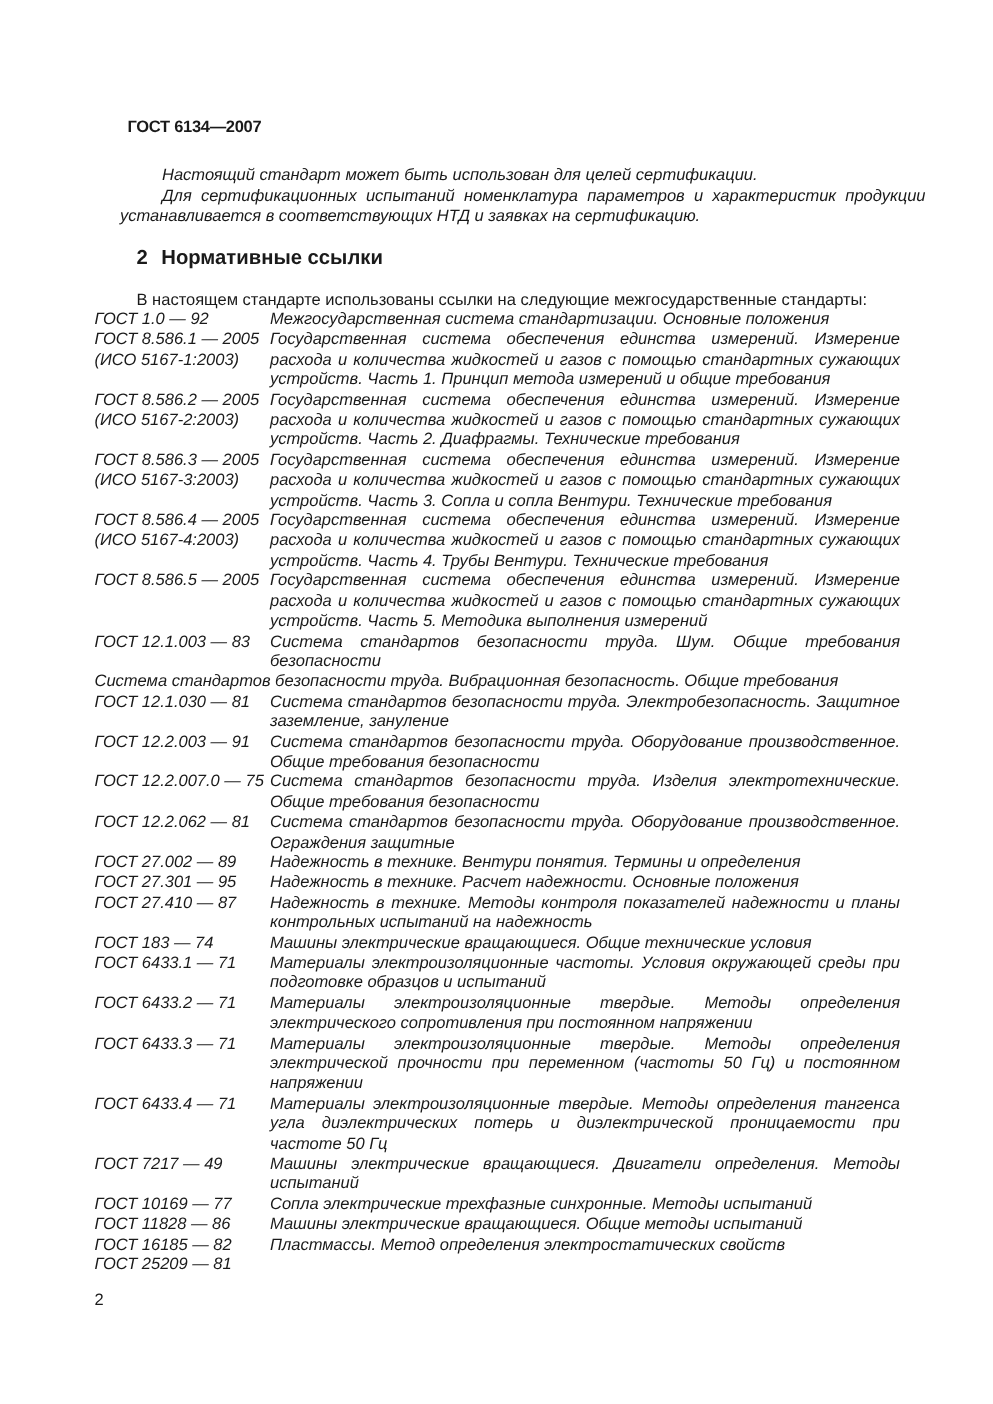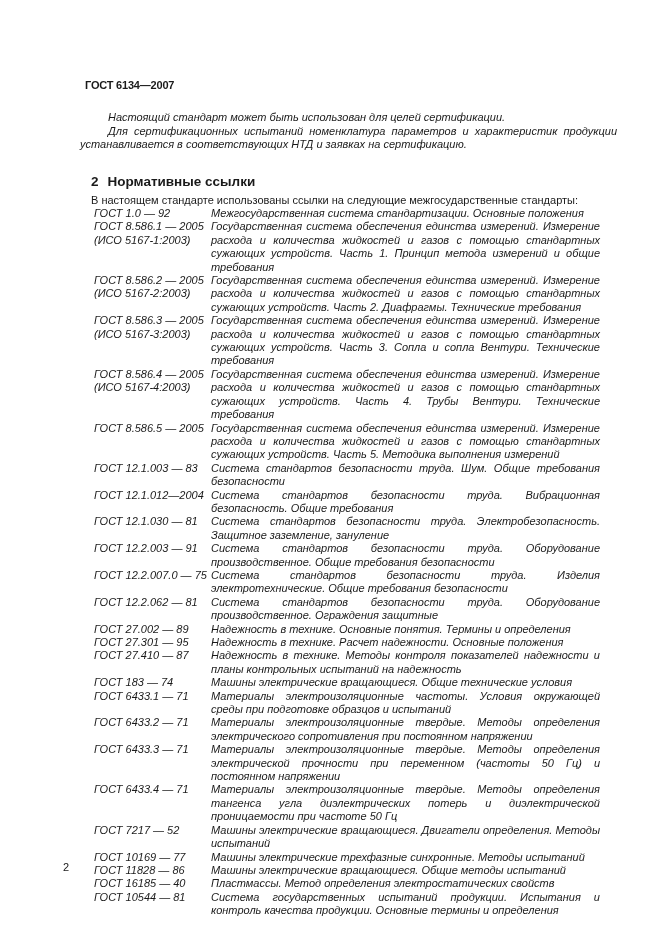--- a/index.html
+++ b/index.html
@@ -3,26 +3,26 @@
 <meta charset="utf-8">
 <style>
   html, body { margin: 0; padding: 0; background: #ffffff; }
   body { width: 662px; height: 936px; position: relative; overflow: hidden;
          font-family: "Liberation Sans", sans-serif; color: #1a1a1a; }
   .header { position: absolute; left: 63px; top: 79px; font-size: 11px; font-weight: bold; letter-spacing: -0.2px; padding-left: 22px; }
   .para { position: absolute; left: 63px; width: 537px; font-size: 11px; font-style: italic; line-height: 13.4px; margin-left: 17px; }
   .para .indent { display: inline-block; width: 28px; }
   .p1 { top: 111px; }
   .p2 { top: 125px; text-align: justify; }
-  .section-title { position: absolute; left: 91px; top: 164px; font-size: 13.5px; font-weight: bold; margin-top: 10px; }
+  .section-title { position: absolute; left: 91px; top: 164px; font-size: 13.5px; font-weight: bold; }
   .section-title .num { margin-right: 9px; }
   .intro { position: absolute; left: 91px; top: 194px; font-size: 11px; line-height: 13.4px; }
   .refs { position: absolute; left: 63px; top: 207px; width: 537px; }
   .ref { display: flex; font-size: 11px; line-height: 13.4px; font-style: italic; }
-  .ref .code { width: 117px; flex: none; white-space: nowrap; margin-left: 31px; }
+  .ref .code { width: 117px; flex: none; white-space: nowrap; }
   .ref .code div { white-space: nowrap; }
   .ref .title { flex: 1; text-align: justify; text-align-last: left; }
   .page-num { position: absolute; left: 63px; top: 861px; font-size: 11px; }
 </style>
 </head>
 <body>
 
 <div class="header">ГОСТ 6134—2007</div>
 
 <div class="para p1"><span class="indent"></span><span>Настоящий стандарт может быть использован для целей сертификации.</span></div>
@@ -75,23 +75,20 @@
       </div>
       <div class="title">Государственная система обеспечения единства измерений. Измерение расхода и количества жидкостей и газов с помощью стандартных сужающих устройств. Часть 5. Методика выполнения измерений</div>
     </div>
     <div class="ref">
       <div class="code">
         <div>ГОСТ 12.1.003 — 83</div>
       </div>
       <div class="title">Система стандартов безопасности труда. Шум. Общие требования безопасности</div>
     </div>
     <div class="ref">
-      <div class="code">
-        <div>ГОСТ 12.1.012—2004</div>
-      </div>
       <div class="title">Система стандартов безопасности труда. Вибрационная безопасность. Общие требования</div>
     </div>
     <div class="ref">
       <div class="code">
         <div>ГОСТ 12.1.030 — 81</div>
       </div>
       <div class="title">Система стандартов безопасности труда. Электробезопасность. Защитное заземление, зануление</div>
     </div>
     <div class="ref">
       <div class="code">
@@ -108,21 +105,21 @@
     <div class="ref">
       <div class="code">
         <div>ГОСТ 12.2.062 — 81</div>
       </div>
       <div class="title">Система стандартов безопасности труда. Оборудование производственное. Ограждения защитные</div>
     </div>
     <div class="ref">
       <div class="code">
         <div>ГОСТ 27.002 — 89</div>
       </div>
-      <div class="title">Надежность в технике. Основные понятия. Термины и определения</div>
+      <div class="title">Надежность в технике. Вентури понятия. Термины и определения</div>
     </div>
     <div class="ref">
       <div class="code">
         <div>ГОСТ 27.301 — 95</div>
       </div>
       <div class="title">Надежность в технике. Расчет надежности. Основные положения</div>
     </div>
     <div class="ref">
       <div class="code">
         <div>ГОСТ 27.410 — 87</div>
@@ -154,43 +151,42 @@
       <div class="title">Материалы электроизоляционные твердые. Методы определения электрической прочности при переменном (частоты 50 Гц) и постоянном напряжении</div>
     </div>
     <div class="ref">
       <div class="code">
         <div>ГОСТ 6433.4 — 71</div>
       </div>
       <div class="title">Материалы электроизоляционные твердые. Методы определения тангенса угла диэлектрических потерь и диэлектрической проницаемости при частоте 50 Гц</div>
     </div>
     <div class="ref">
       <div class="code">
-        <div>ГОСТ 7217 — 52</div>
+        <div>ГОСТ 7217 — 49</div>
       </div>
       <div class="title">Машины электрические вращающиеся. Двигатели определения. Методы испытаний</div>
     </div>
     <div class="ref">
       <div class="code">
         <div>ГОСТ 10169 — 77</div>
       </div>
-      <div class="title">Машины электрические трехфазные синхронные. Методы испытаний</div>
+      <div class="title">Сопла электрические трехфазные синхронные. Методы испытаний</div>
     </div>
     <div class="ref">
       <div class="code">
         <div>ГОСТ 11828 — 86</div>
       </div>
       <div class="title">Машины электрические вращающиеся. Общие методы испытаний</div>
     </div>
     <div class="ref">
       <div class="code">
-        <div>ГОСТ 16185 — 40</div>
+        <div>ГОСТ 16185 — 82</div>
       </div>
       <div class="title">Пластмассы. Метод определения электростатических свойств</div>
     </div>
     <div class="ref">
       <div class="code">
-        <div>ГОСТ 10544 — 81</div>
+        <div>ГОСТ 25209 — 81</div>
       </div>
-      <div class="title">Система государственных испытаний продукции. Испытания и контроль качества продукции. Основные термины и определения</div>
     </div>
   </div>
 
 <div class="page-num">2</div>
 
 </body></html>

